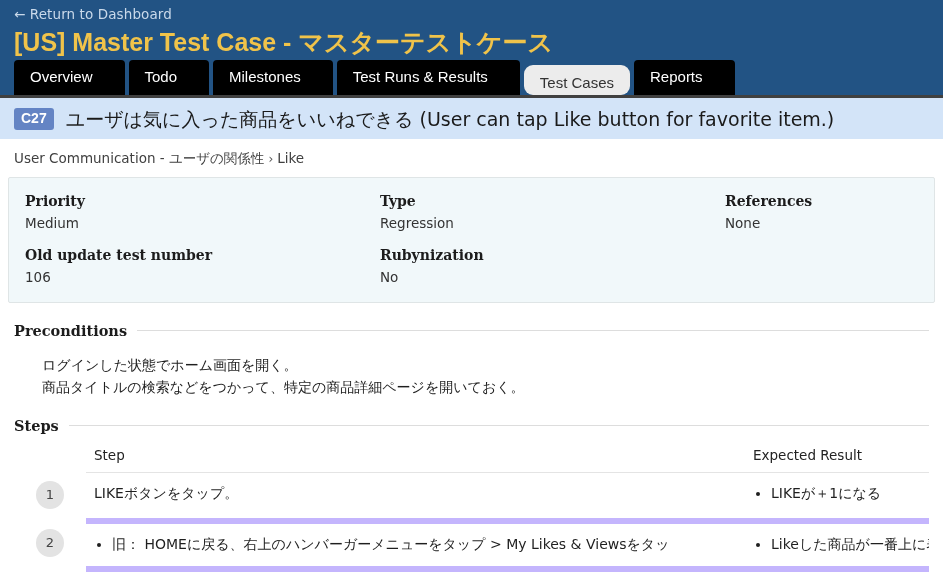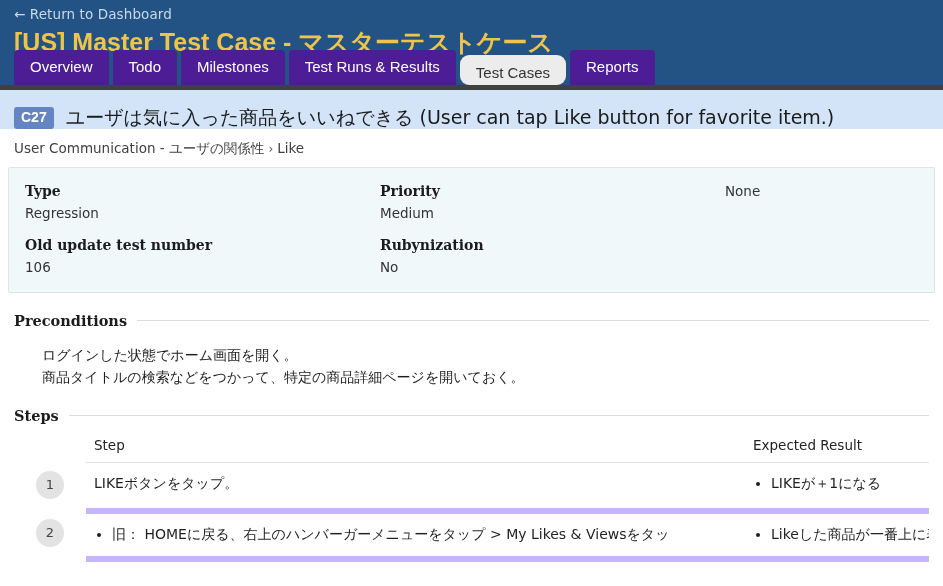--- a/index.html
+++ b/index.html
@@ -15,21 +15,21 @@
     font-family: "DejaVu Sans", "Liberation Sans", sans-serif;
     font-size: 13px;
     color: #222222;
     -webkit-font-smoothing: antialiased;
   }
 
   
   .app-header {
     background: #225384;
     padding: 5px 14px 0 14px;
-    height: 85px;
+    height: 95px;
     box-sizing: border-box;
     position: relative;
   }
   .return-link {
     color: #c9d9ea;
     font-size: 13.5px;
     text-decoration: none;
     display: inline-block;
     line-height: 18px;
     letter-spacing: 0.1px;
@@ -48,47 +48,47 @@
   
   .tab-strip {
     position: absolute;
     left: 14px;
     bottom: 0;
     display: flex;
     align-items: flex-end;
     gap: 4px;
   }
   .tab {
-    background: #4c1d95;
+    background: #000000;
     color: #ffffff;
     font-family: "Liberation Sans", "DejaVu Sans", sans-serif;
     font-size: 15px;
     line-height: 18px;
-    padding: 8px 16px 9px 16px;
+    padding: 8px 32px 9px 16px;
     border-radius: 4px 4px 0 0;
     cursor: pointer;
     white-space: nowrap;
     user-select: none;
   }
   .tab.active {
     background: #ececec;
     color: #333333;
     padding: 9px 16px 3px 16px;
     border-radius: 9px;
   }
 
   
   .case-banner {
     background: #d3e4f8;
     height: 44px;
     box-sizing: border-box;
     display: flex;
-    align-items: flex-end;
+    align-items: center;
     padding: 0 14px;
-    border-top: 5px solid #404040;
+    border-top: 3px solid #404040;
   }
   .case-badge {
     background: #6484c4;
     color: #ffffff;
     font-family: "Liberation Sans", "DejaVu Sans", sans-serif;
     font-size: 14px;
     font-weight: bold;
     border-radius: 3px;
     padding: 3px 7px 4px 7px;
     line-height: 15px;
@@ -255,28 +255,29 @@
   <span class="case-badge">C27</span>
   <span class="case-title">ユーザは気に入った商品をいいねできる (User can tap Like button for favorite item.)</span>
 </div>
 
 <div class="breadcrumb">
   <a href="#">User Communication - ユーザの関係性</a><span class="sep">›</span><a href="#">Like</a>
 </div>
 
 <div class="meta-panel">
   <div>
+    <div class="meta-label">Priority</div>
+    <div class="meta-value">Medium</div>
+  </div>
+  <div>
     <div class="meta-label">Type</div>
     <div class="meta-value">Regression</div>
   </div>
   <div>
-    <div class="meta-label">Priority</div>
-    <div class="meta-value">Medium</div>
-  </div>
-  <div>
+    <div class="meta-label">References</div>
     <div class="meta-value">None</div>
   </div>
   <div>
     <div class="meta-label">Old update test number</div>
     <div class="meta-value">106</div>
   </div>
   <div>
     <div class="meta-label">Rubynization</div>
     <div class="meta-value">No</div>
   </div>

